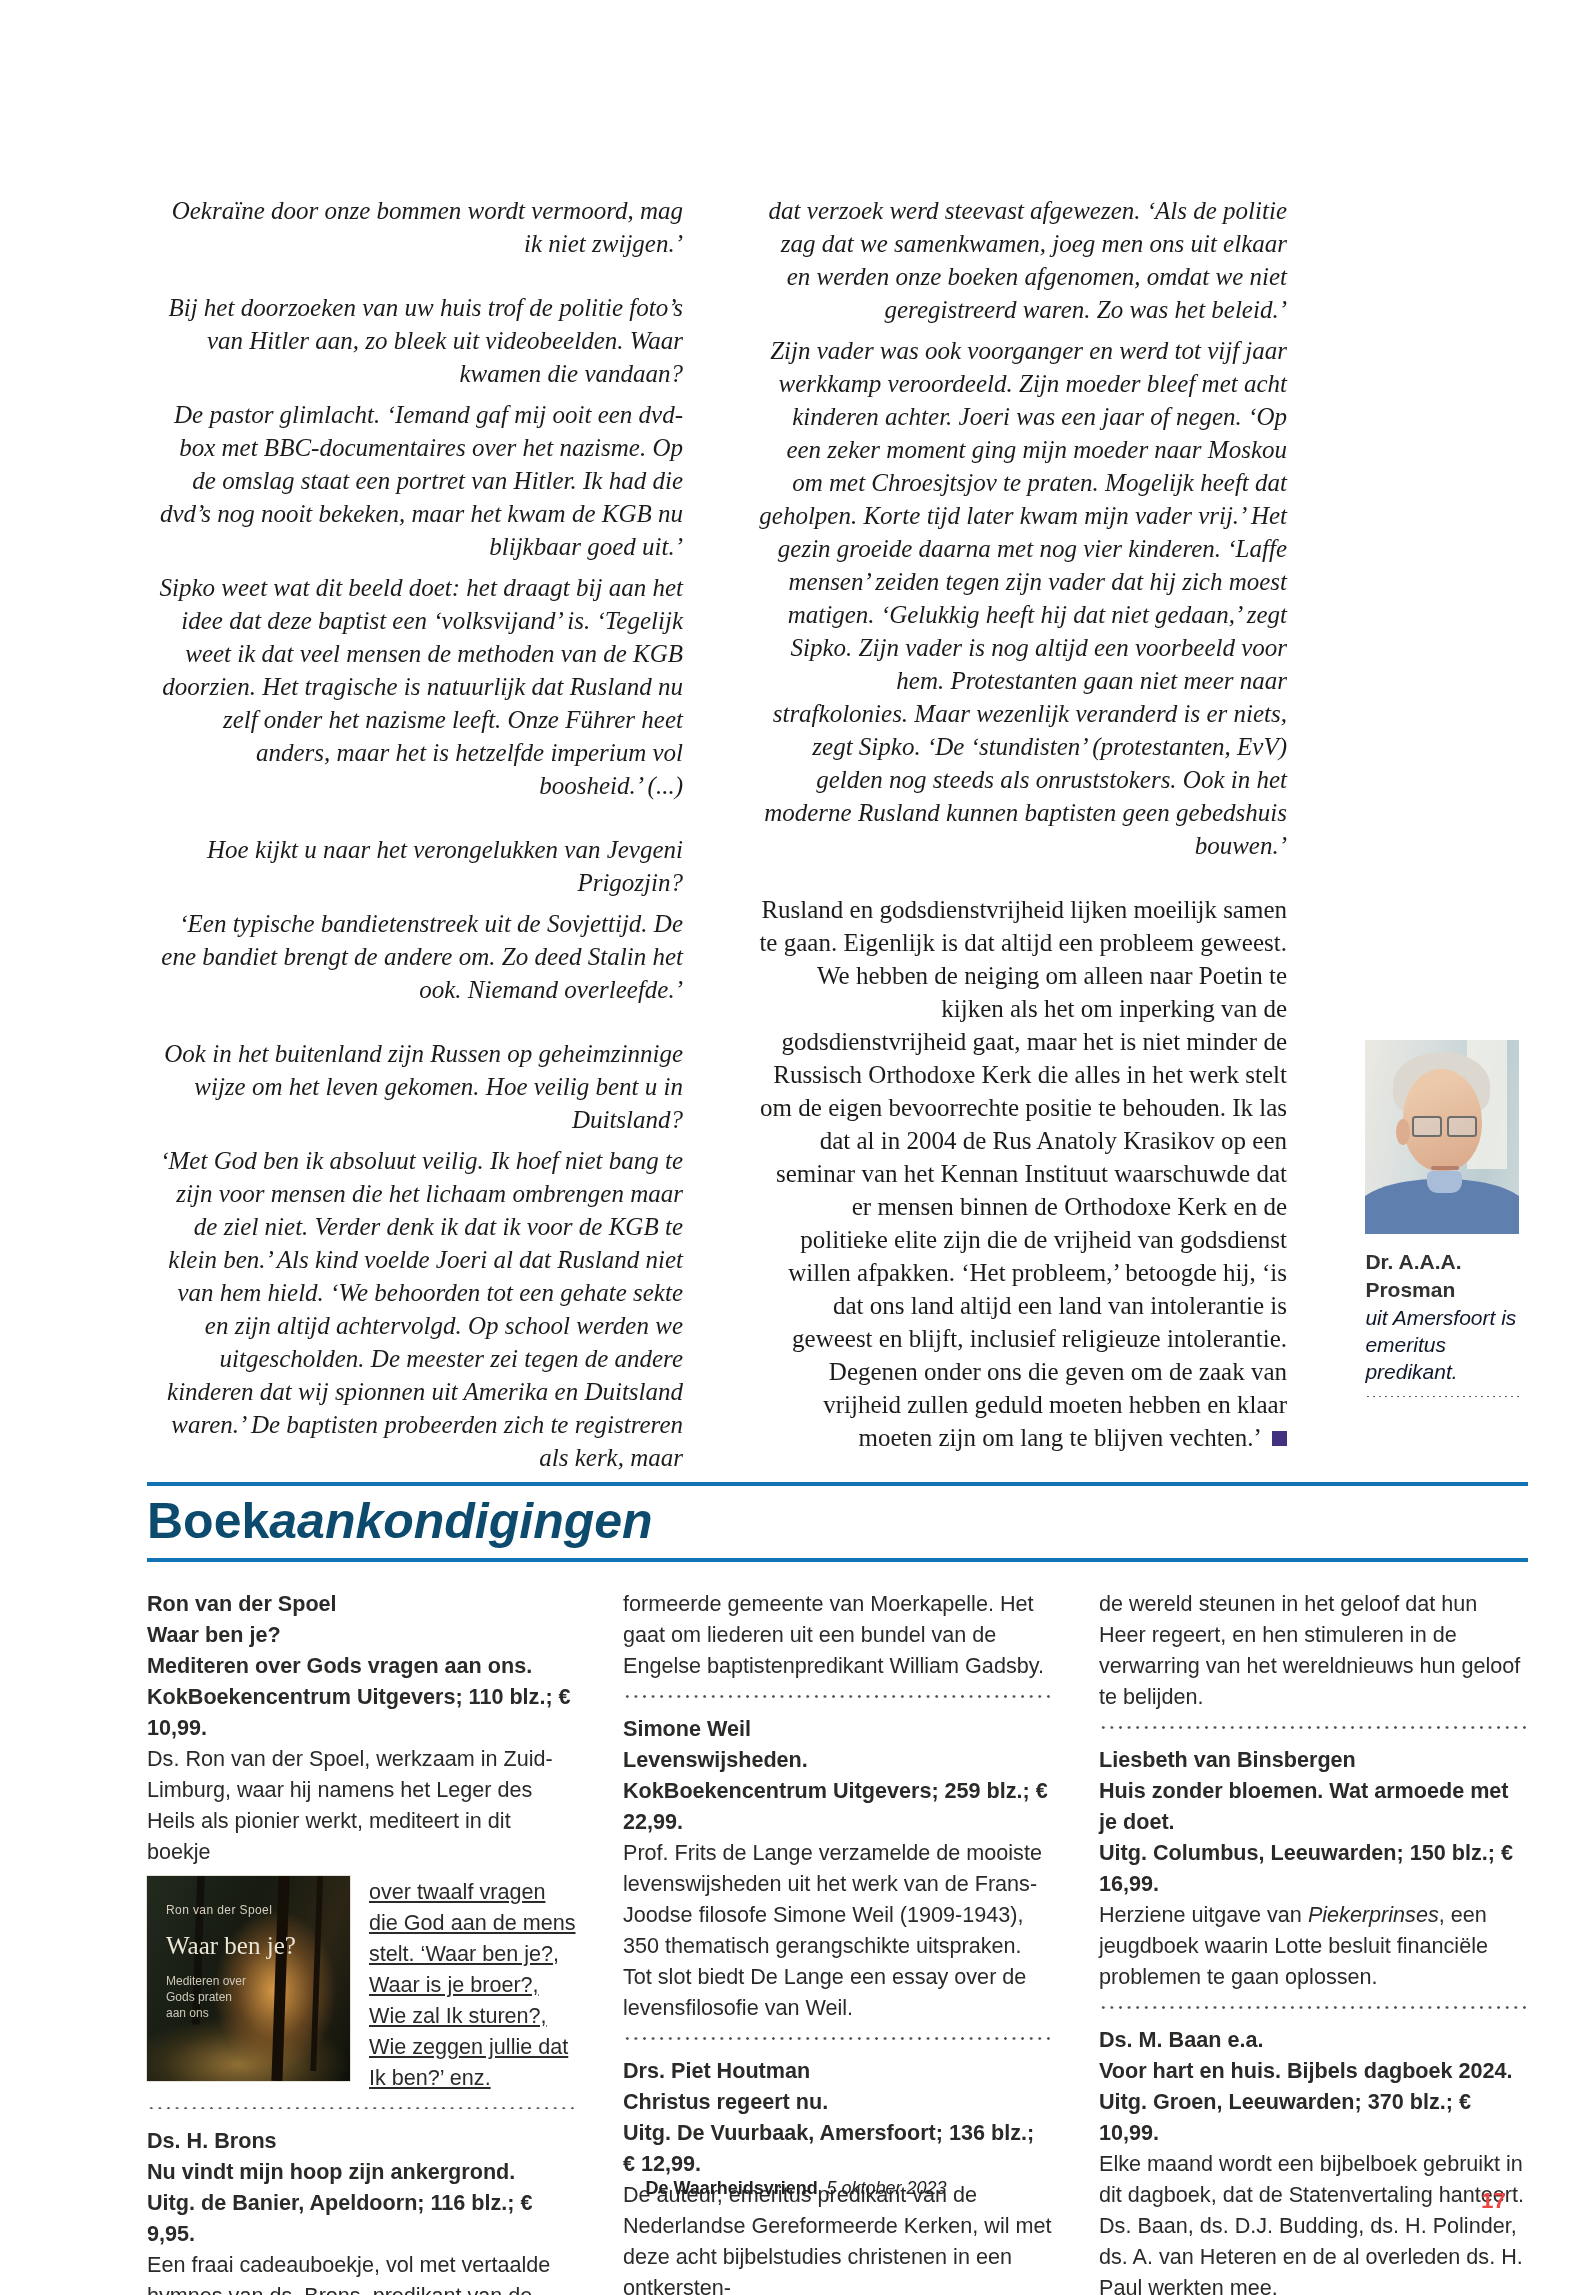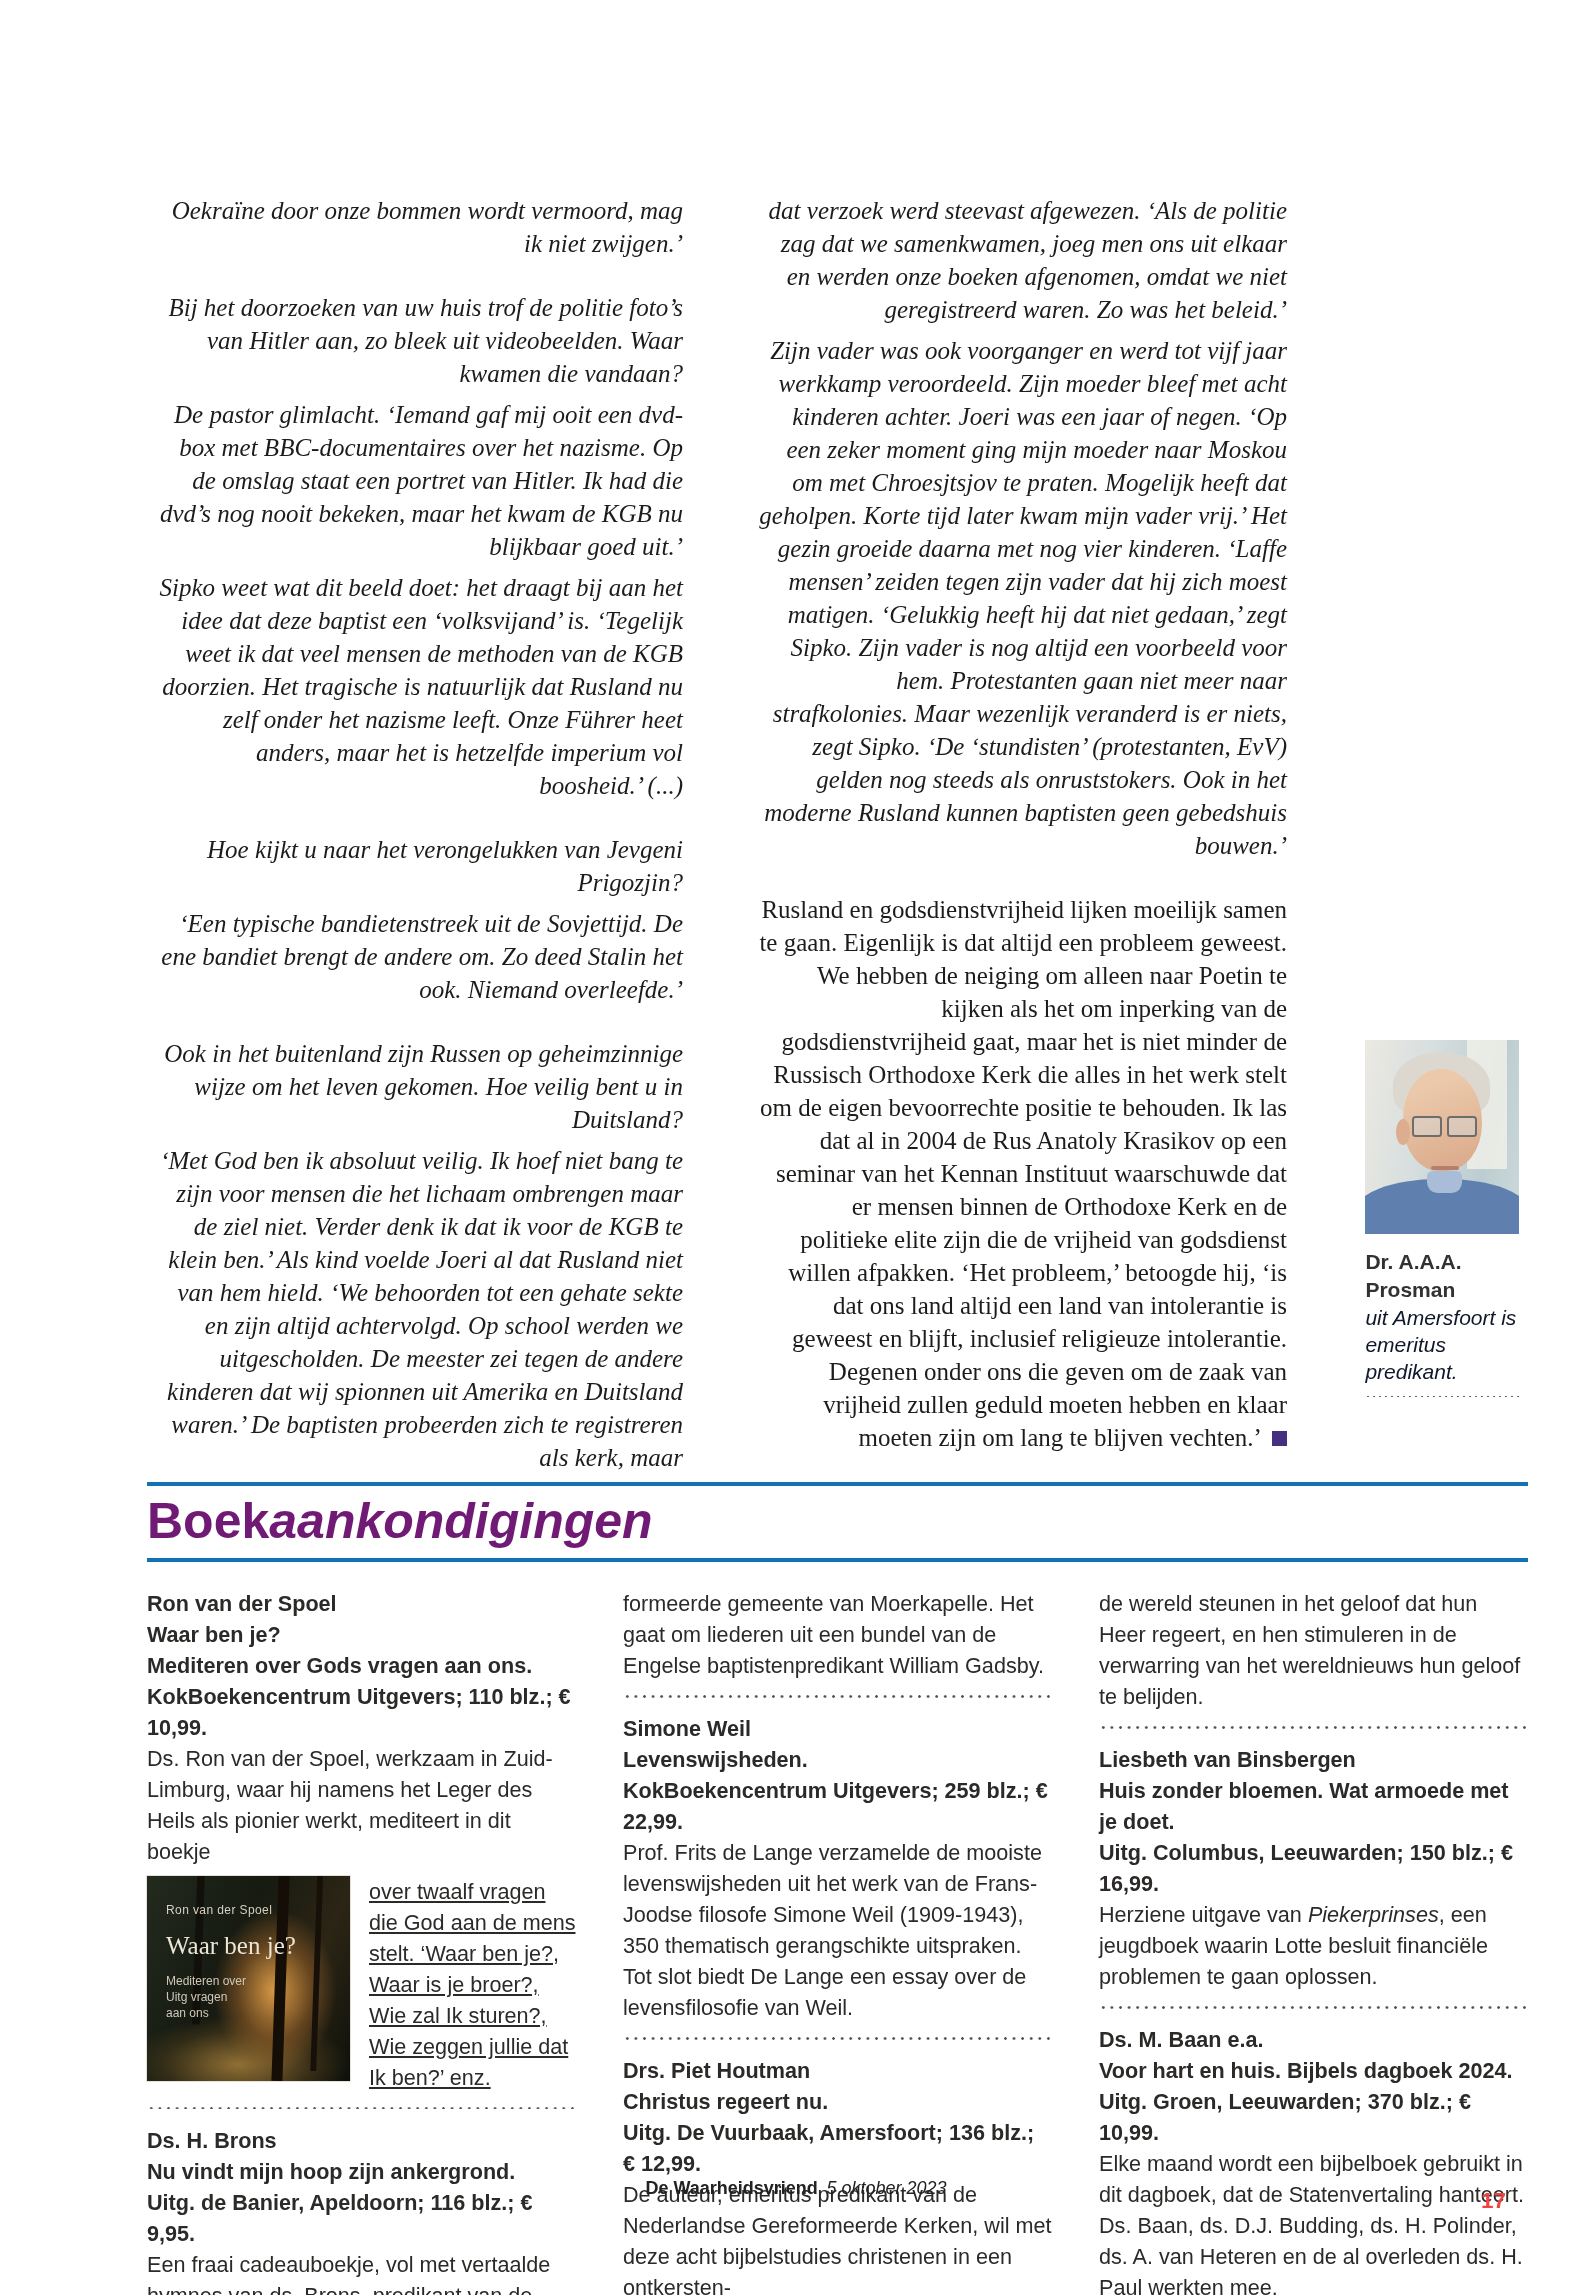--- a/index.html
+++ b/index.html
@@ -37,21 +37,21 @@
   .caption{margin-top:14px;font-family:"Liberation Sans", sans-serif;}
   .cap-name{font-weight:700;font-size:21px;line-height:28px;color:#323230;}
   .cap-line{font-style:italic;font-size:21px;line-height:27px;color:#0f172a;}
   .dotted{height:2.6px;background-image:radial-gradient(circle,#56524c 1.1px,transparent 1.4px);
     background-size:8.6px 2.6px;background-position:0 50%;background-repeat:repeat-x;}
   .dotted.fine{background-image:radial-gradient(circle,#6a6761 0.9px,transparent 1px);background-size:6px 2.6px;margin-top:10.4px;}
 
   
   .blue-rule{height:3.5px;background:#1173b4;}
   .rule-top{margin-top:0;}
-  .section-title{margin:8.6px 0 10.4px 0;font-family:"Liberation Sans", sans-serif;font-size:50px;line-height:54px;color:#701a75;}
+  .section-title{margin:8.6px 0 10.4px 0;font-family:"Liberation Sans", sans-serif;font-size:50px;line-height:54px;color:#0c4a6e;}
   .t-bold{font-weight:700;}
   .t-italic{font-weight:700;font-style:italic;}
 
   
   .books{margin-top:26px;display:grid;grid-template-columns:repeat(3,1fr);column-gap:47px;
     font-family:"Liberation Sans", sans-serif;font-size:21.6px;line-height:31px;color:#2b2a28;}
   .bh{font-weight:700;}
   .bb{margin:0;font-weight:400;}
   .bitem{margin:0;}
   .bsep{margin:14px 0 15.5px 0;}
@@ -131,21 +131,21 @@
         <div class="bh">Ron van der Spoel</div>
         <div class="bh">Waar ben je?</div>
         <div class="bh">Mediteren over Gods vragen aan ons.</div>
         <div class="bh">KokBoekencentrum Uitgevers; 110 blz.; € 10,99.</div>
         <p class="bb">Ds. Ron van der Spoel, werkzaam in Zuid-Limburg, waar hij namens het Leger des Heils als pionier werkt, mediteert in dit boekje</p>
         <div class="coverwrap">
           <div class="cover">
             <div class="cov-author">Ron van der Spoel</div>
             <div class="cov-title">Waar ben je?</div>
             <div class="cov-sub">Mediteren over
-Uitg vragen
+Gods praten
 aan ons</div>
           </div>
           <p class="bb covtext">over twaalf vragen die God aan de mens stelt. ‘Waar ben je?, Waar is je broer?, Wie zal Ik sturen?, Wie zeggen jullie dat Ik ben?’ enz.</p>
         </div>
       </div>
       <div class="dotted bsep"></div>
       <div class="bitem">
         <div class="bh">Ds. H. Brons</div>
         <div class="bh">Nu vindt mijn hoop zijn ankergrond.</div>
         <div class="bh">Uitg. de Banier, Apeldoorn; 116 blz.; € 9,95.</div>

